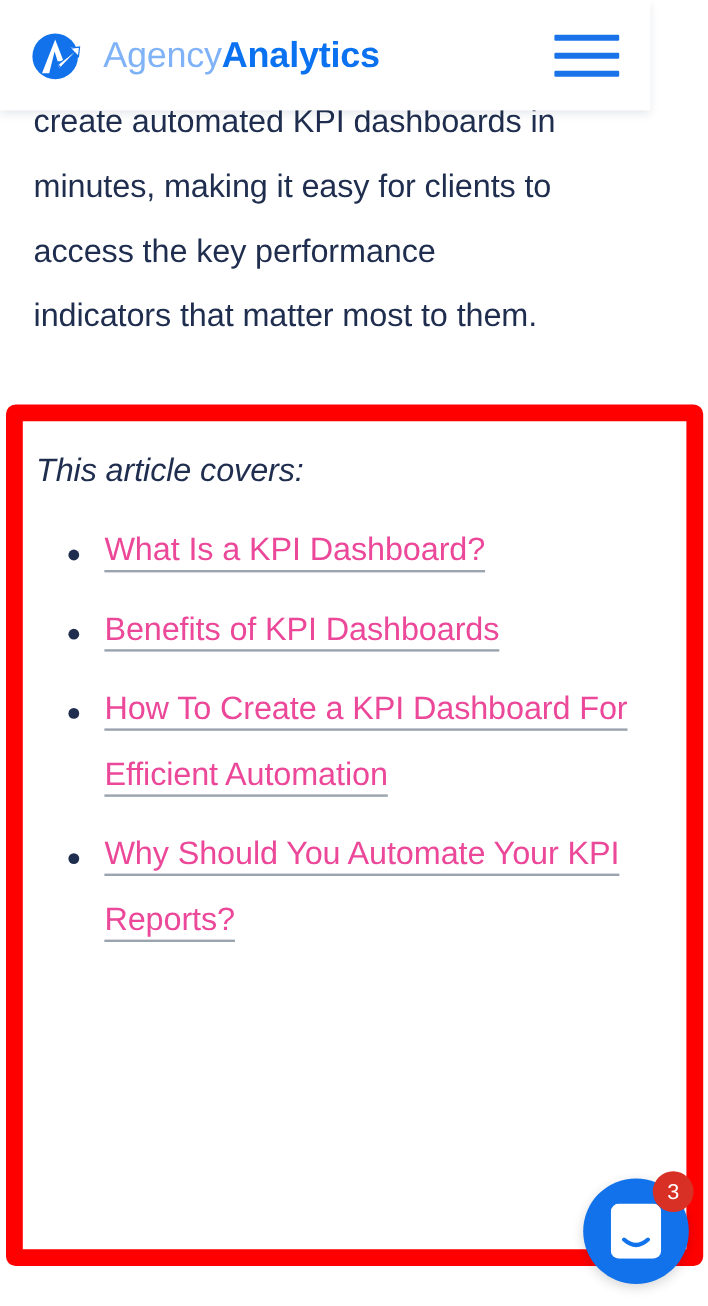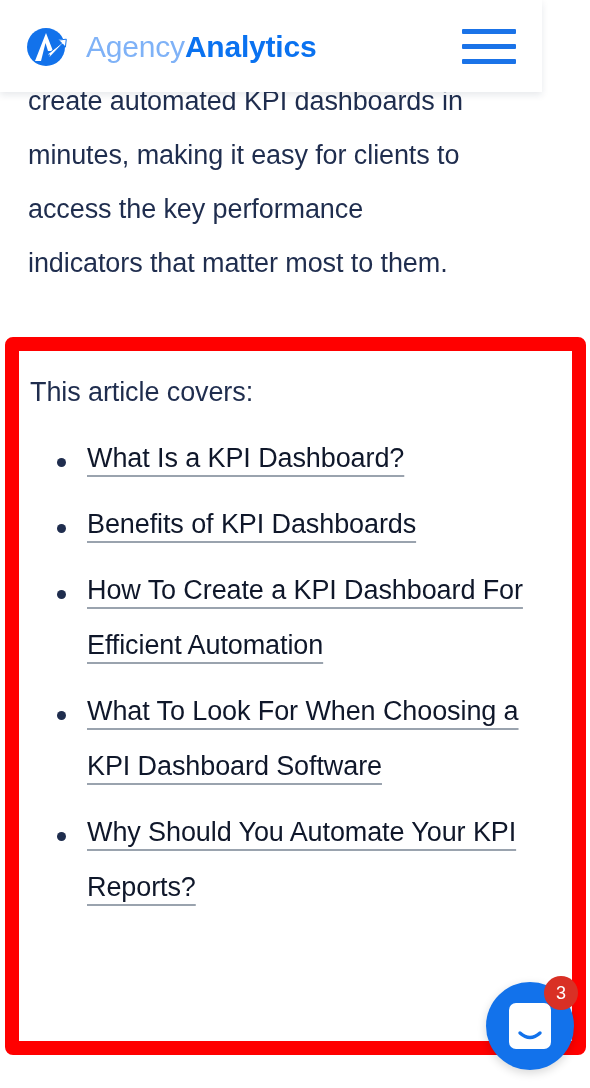--- a/index.html
+++ b/index.html
@@ -124,20 +124,21 @@
     padding: 28px 34px 0 30px;
     z-index: 20;
   }
 
   #covers-heading {
     font-size: 27px;
     line-height: 34px;
     color: #1F2D4E;
     letter-spacing: -0.1px;
     margin-top: 10px;
+    font-style: italic;
   }
 
   #covers-list {
     list-style: none;
     margin: 0;
     padding: 0;
     margin-top: 22px;
   }
 
   #covers-list li {
@@ -153,21 +154,21 @@
     top: 27px;
     width: 9px;
     height: 9px;
     border-radius: 50%;
     background: #1F2D4E;
   }
 
   #covers-list a {
     font-size: 27px;
     line-height: 55px;
-    color: #0f172a;
+    color: #ec4899;
     text-decoration-color: #9AA3AE;
     text-decoration-thickness: 2px;
     text-underline-offset: 8px;
     letter-spacing: -0.1px;
     cursor: pointer;
   }
 
   
   #chat-launcher {
     position: absolute;
@@ -229,23 +230,20 @@
       <li>
         <a href="#">What Is a KPI Dashboard?</a>
       </li>
       <li>
         <a href="#">Benefits of KPI Dashboards</a>
       </li>
       <li>
         <a href="#">How To Create a KPI Dashboard For Efficient Automation</a>
       </li>
       <li>
-        <a href="#">What To Look For When Choosing a KPI Dashboard Software</a>
-      </li>
-      <li>
         <a href="#">Why Should You Automate Your KPI Reports?</a>
       </li>
     </ul>
   </div>
 
   <div id="covers-callout"></div>
 
   <div id="site-header">
 
     <div id="brand">

